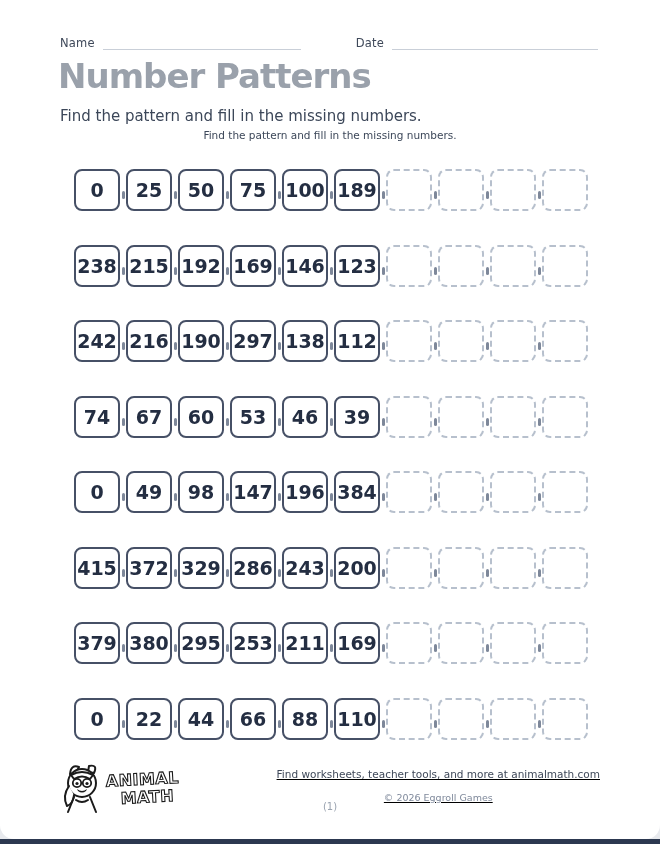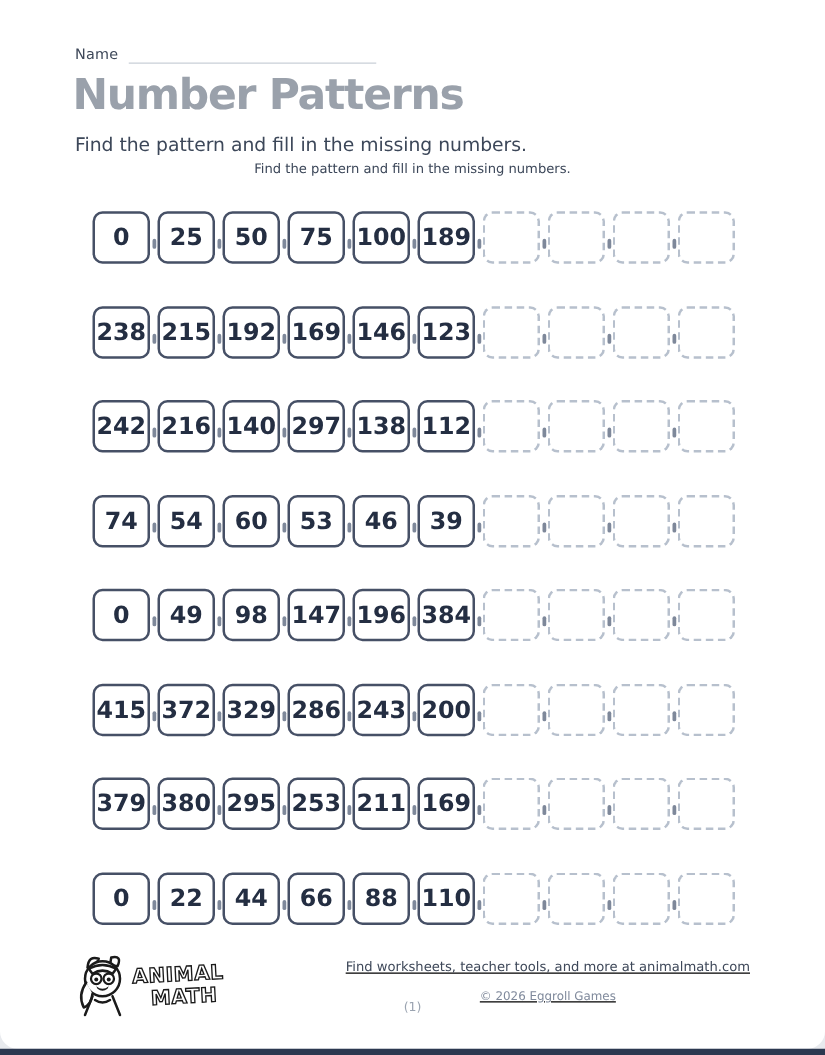--- a/index.html
+++ b/index.html
@@ -26,21 +26,21 @@
 
   
   .topline {
     position: absolute;
     left: 60px; right: 62px; top: 36px;
     display: flex;
     align-items: flex-end;
     font-size: 11.5px;
     color: #3e4859;
   }
-  .field { display: flex; align-items: center; }
+  .field { display: flex; align-items: flex-start; }
   .field .label { padding-right: 8px; padding-bottom: 1px; letter-spacing: 0.2px; }
   .rule {
     display: inline-block;
     border-bottom: 1.5px solid #c9cfd8;
     height: 14px;
   }
   .name-field .rule { width: 198px; }
   .date-field { margin-left: 55px; flex: 1; }
   .date-field .rule { flex: 1; }
 
@@ -125,20 +125,24 @@
 </head>
 <body>
 
 <div class="sheet">
 
   <div class="topline">
     <div class="field name-field">
       <span class="label">Name</span>
       <span class="rule"></span>
     </div>
+    <div class="field date-field">
+      <span class="label">Date</span>
+      <span class="rule"></span>
+    </div>
   </div>
 
   <h1 class="title">Number Patterns</h1>
   <p class="subtitle">Find the pattern and fill in the missing numbers.</p>
   <p class="instruction">Find the pattern and fill in the missing numbers.</p>
 
   <div class="rows" id="rows">
       <div class="row">
         <div class="box filled">0</div>
         <span class="sep"></span>
@@ -179,40 +183,40 @@
         <span class="sep"></span>
         <div class="box blank"></div>
         <span class="sep"></span>
         <div class="box blank"></div>
       </div>
       <div class="row">
         <div class="box filled">242</div>
         <span class="sep"></span>
         <div class="box filled">216</div>
         <span class="sep"></span>
-        <div class="box filled">140</div>
+        <div class="box filled">190</div>
         <span class="sep"></span>
         <div class="box filled">297</div>
         <span class="sep"></span>
         <div class="box filled">138</div>
         <span class="sep"></span>
         <div class="box filled">112</div>
         <span class="sep"></span>
         <div class="box blank"></div>
         <span class="sep"></span>
         <div class="box blank"></div>
         <span class="sep"></span>
         <div class="box blank"></div>
         <span class="sep"></span>
         <div class="box blank"></div>
       </div>
       <div class="row">
         <div class="box filled">74</div>
         <span class="sep"></span>
-        <div class="box filled">54</div>
+        <div class="box filled">67</div>
         <span class="sep"></span>
         <div class="box filled">60</div>
         <span class="sep"></span>
         <div class="box filled">53</div>
         <span class="sep"></span>
         <div class="box filled">46</div>
         <span class="sep"></span>
         <div class="box filled">39</div>
         <span class="sep"></span>
         <div class="box blank"></div>

